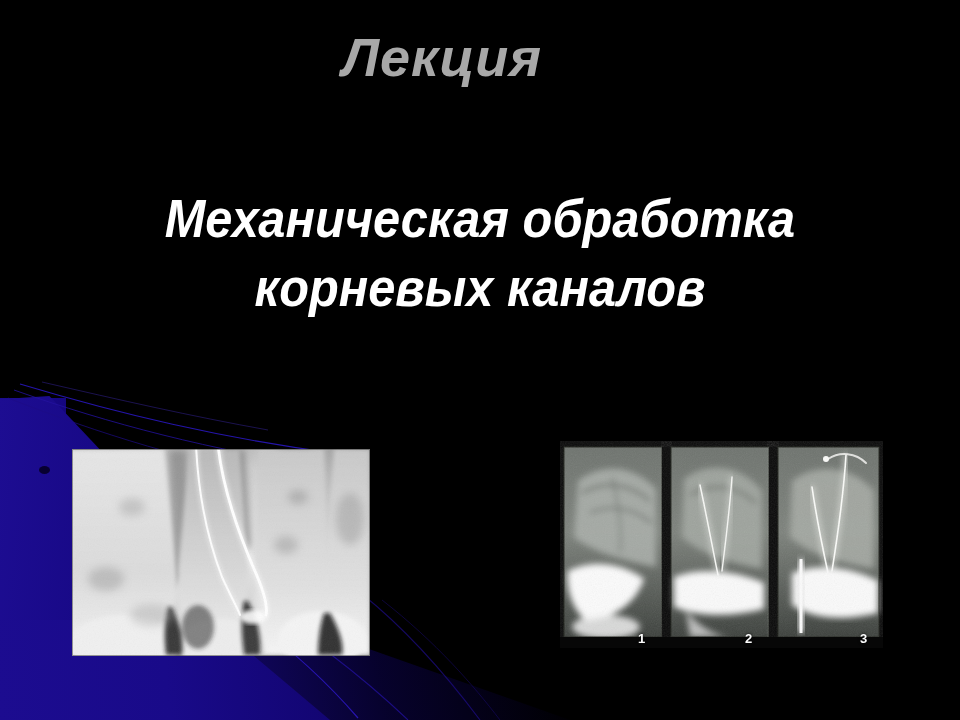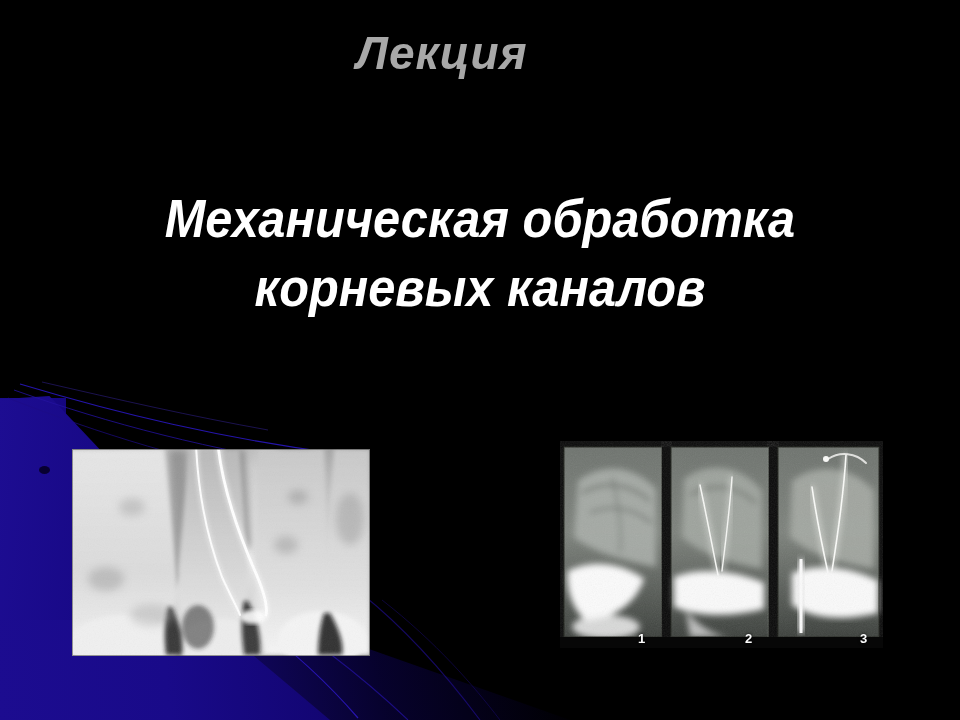--- a/index.html
+++ b/index.html
@@ -80,21 +80,21 @@
   }
 
   
   #title {
     position: absolute;
     left: 0;
     top: 26px;
     width: 884px;
     text-align: center;
     color: #a8a8a8;
-    font-size: 46px;
+    font-size: 54px;
     font-weight: bold;
     font-style: italic;
     letter-spacing: 1px;
     text-shadow: 2px 2px 2px rgba(0,0,0,.85);
   }
   #subtitle {
     position: absolute;
     left: 80px;
     top: 184px;
     width: 800px;

